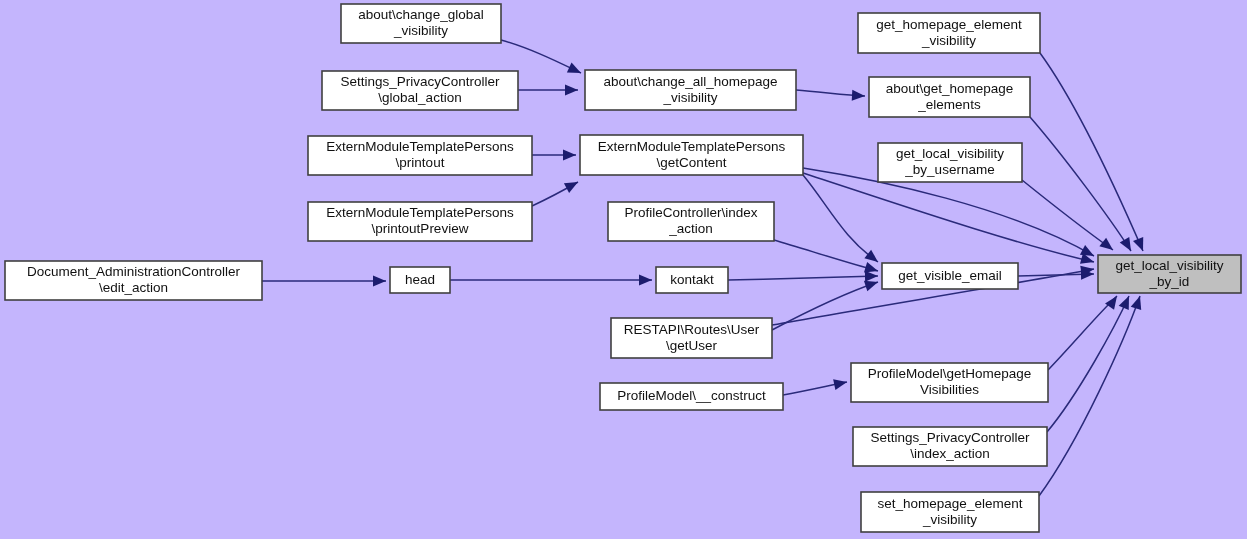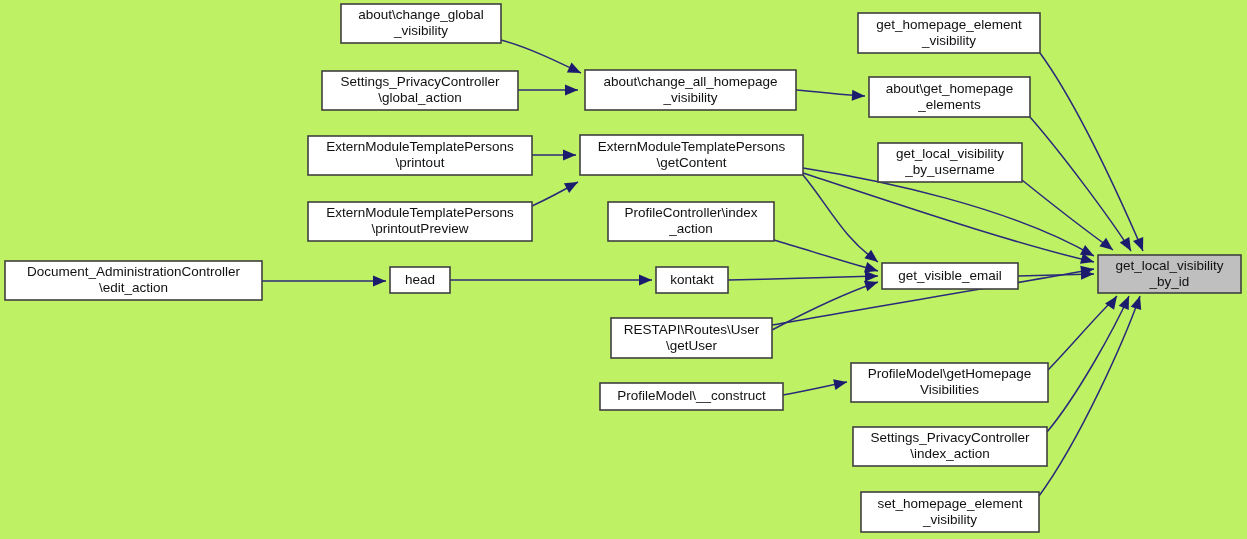--- a/index.html
+++ b/index.html
@@ -4,21 +4,21 @@
 <style>
   html, body {
     margin: 0;
     padding: 0;
     background: #ffffff;
   }
   #graph-root {
     position: relative;
     width: 1247px;
     height: 539px;
-    background: #bef264;
+    background: #c4b5fd;
     font-family: "Liberation Sans", sans-serif;
     overflow: hidden;
   }
   svg#graph-canvas {
     position: absolute;
     top: 0;
     left: 0;
     width: 1247px;
     height: 539px;
   }

